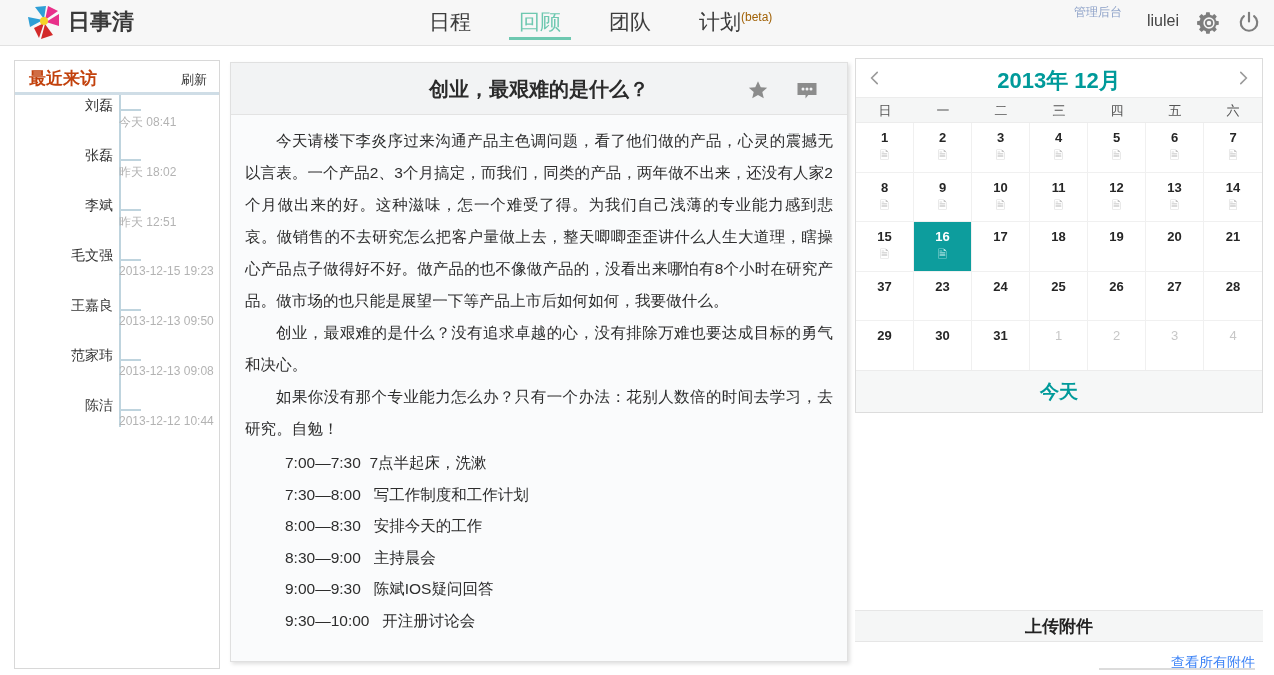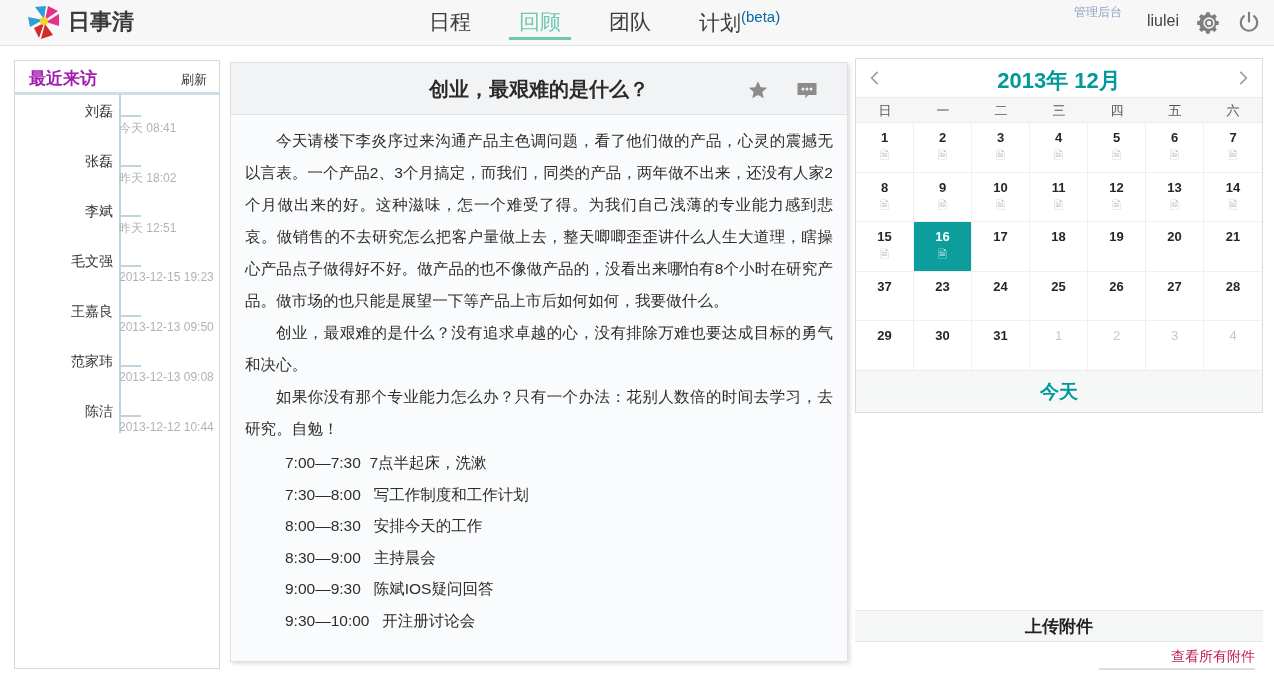--- a/index.html
+++ b/index.html
@@ -40,21 +40,21 @@
     cursor: pointer;
     position: relative;
     white-space: nowrap;
   }
   .nav-item.active { color: #6ec8b0; }
   .nav-item.active::after {
     content: ""; position: absolute; left: 14px; right: 14px; bottom: 6px;
     height: 3px; background: #6ec8b0;
   }
   .beta {
-    font-size: 15px; color: #0369a1; vertical-align: super;
+    font-size: 12px; color: #a16207; vertical-align: super;
   }
 
   #admin-link {
     position: absolute; right: 152px; top: 4px;
     font-size: 12px; color: #8ea2c8; cursor: pointer;
   }
   #username {
     position: absolute; right: 95px; top: 12px;
     font-size: 16px; color: #444;
   }
@@ -74,29 +74,28 @@
     background: #ffffff;
     border: 1px solid #d8d8d8;
   }
   #sidebar-head {
     position: relative; height: 34px;
     border-bottom: 3px solid #cfdde6;
     padding: 0 12px;
   }
   #sidebar-title {
     position: absolute; left: 14px; top: 6px;
-    font-size: 17px; font-weight: bold; color: #a21caf;
+    font-size: 17px; font-weight: bold; color: #c2410c;
   }
   #sidebar-refresh {
     position: absolute; right: 12px; top: 10px;
     font-size: 13px; color: #333; cursor: pointer;
   }
   #visitor-list {
     position: relative;
-    padding-top: 6px;
   }
   #visitor-rail {
     position: absolute; left: 104px; top: 0; bottom: 18px;
     width: 2px; background: #bfd4de;
   }
   .visitor {
     position: relative;
     height: 50px;
   }
   .visitor .vname {
@@ -246,22 +245,22 @@
   #attach-head {
     height: 32px;
     background: #f5f6f6;
     border-top: 1px solid #e6e6e6;
     border-bottom: 1px solid #e6e6e6;
     text-align: center;
     line-height: 32px;
     font-size: 17px; font-weight: bold; color: #222;
   }
   #attach-all {
-    position: absolute; right: 8px; top: 38px;
-    font-size: 14px; color: #be185d; cursor: pointer;
+    position: absolute; right: 8px; top: 44px;
+    font-size: 14px; color: #3b82f6; cursor: pointer;
   }
   #attach-underline {
     position: absolute; right: 8px; top: 58px;
     width: 156px; height: 2px; background: #dcdcdc;
   }
 </style>
 </head>
 <body>
 
 <div id="header">

